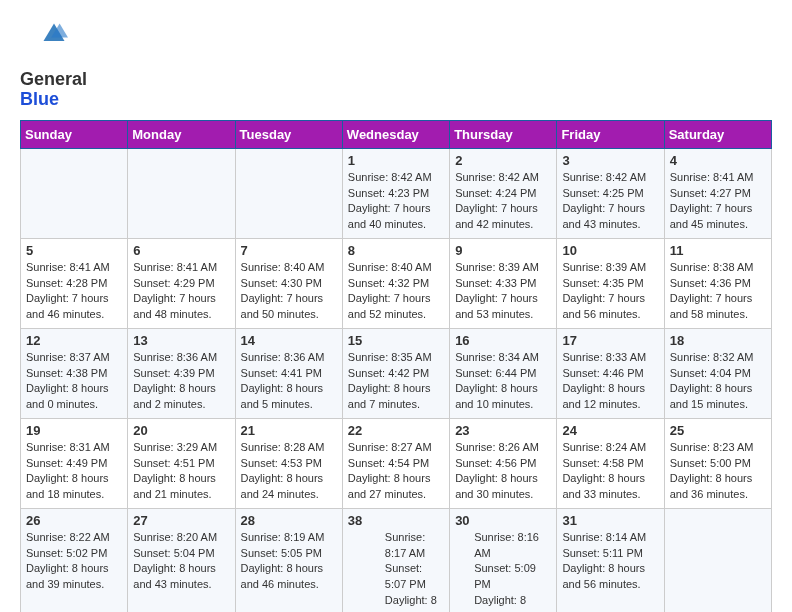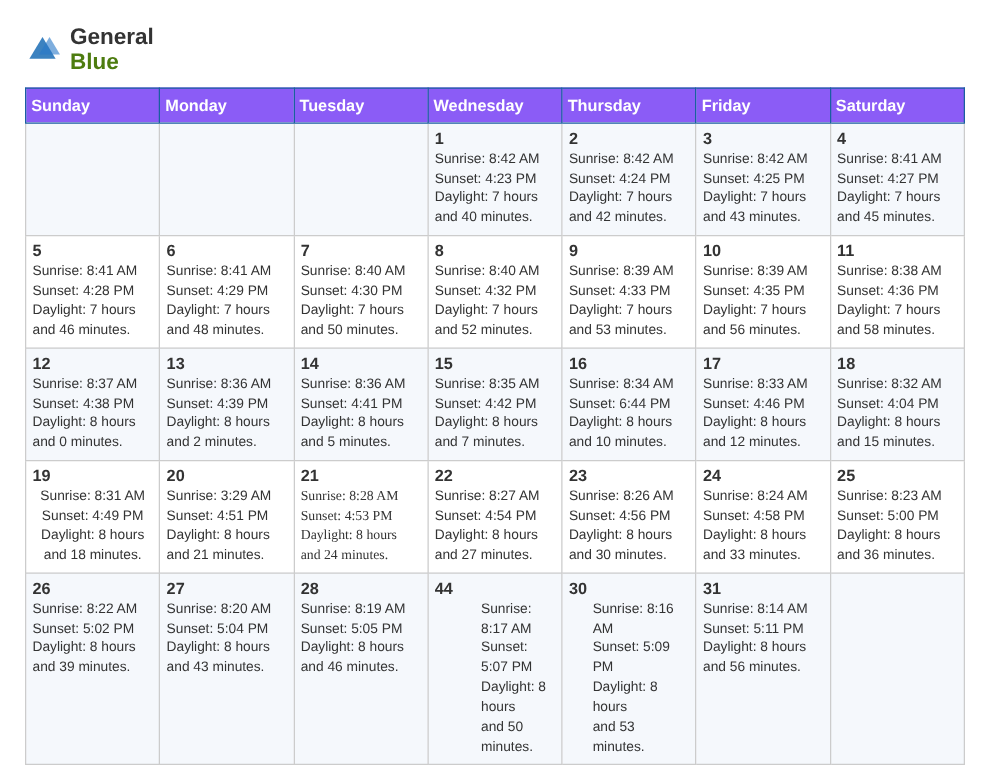--- a/index.html
+++ b/index.html
@@ -12,50 +12,51 @@
     }
     .header {
       display: flex;
       align-items: flex-start;
       justify-content: space-between;
       margin-bottom: 10px;
     }
     .logo {
       display: flex;
       align-items: center;
-      gap: 8px;
+      gap: 22px;
+      flex-direction: column;
     }
     .logo-text {
       font-size: 18px;
       font-weight: bold;
       line-height: 1.1;
     }
     .logo-general { color: #333; }
-    .logo-blue { color: #4d7c0f; }
+    .logo-blue { color: #1d4ed8; }
     .logo-icon {
       width: 28px;
       height: 28px;
     }
     .title-block { text-align: right; }
     .calendar-title {
       font-size: 36px;
       font-weight: bold;
       color: #222;
     }
     .calendar-subtitle {
       font-size: 16px;
       color: #555;
     }
     table {
       width: 100%;
       border-collapse: collapse;
       table-layout: fixed;
     }
     thead tr th {
-      background: #8b5cf6;
+      background: #a21caf;
       color: #fff;
       font-size: 13px;
       font-weight: bold;
       padding: 6px 4px;
       text-align: left;
       border: 1px solid #1a5fa0;
     }
     tbody tr td {
       vertical-align: top;
       border: 1px solid #ccc;
@@ -242,35 +243,35 @@
           <span class="day-number">18</span>
           <div class="cell-content" style="white-space: pre-line;">Sunrise: 8:32 AM
 Sunset: 4:04 PM
 Daylight: 8 hours
 and 15 minutes.</div>
         </td>
       </tr>
       <tr>
         <td>
           <span class="day-number">19</span>
-          <div class="cell-content" style="white-space: pre-line; text-align: center;">Sunrise: 8:31 AM
+          <div class="cell-content" style="white-space: pre-line;">Sunrise: 8:31 AM
 Sunset: 4:49 PM
 Daylight: 8 hours
 and 18 minutes.</div>
         </td>
         <td>
           <span class="day-number">20</span>
           <div class="cell-content" style="white-space: pre-line;">Sunrise: 3:29 AM
 Sunset: 4:51 PM
 Daylight: 8 hours
 and 21 minutes.</div>
         </td>
         <td>
           <span class="day-number">21</span>
-          <div class="cell-content" style="white-space: pre-line; font-family: Liberation Serif, serif;">Sunrise: 8:28 AM
+          <div class="cell-content" style="white-space: pre-line;">Sunrise: 8:28 AM
 Sunset: 4:53 PM
 Daylight: 8 hours
 and 24 minutes.</div>
         </td>
         <td>
           <span class="day-number">22</span>
           <div class="cell-content" style="white-space: pre-line;">Sunrise: 8:27 AM
 Sunset: 4:54 PM
 Daylight: 8 hours
 and 27 minutes.</div>
@@ -313,21 +314,21 @@
 and 43 minutes.</div>
         </td>
         <td>
           <span class="day-number">28</span>
           <div class="cell-content" style="white-space: pre-line;">Sunrise: 8:19 AM
 Sunset: 5:05 PM
 Daylight: 8 hours
 and 46 minutes.</div>
         </td>
         <td>
-          <span class="day-number">44</span>
+          <span class="day-number">38</span>
           <div class="cell-content" style="white-space: pre-line; margin-left: 37px;">Sunrise: 8:17 AM
 Sunset: 5:07 PM
 Daylight: 8 hours
 and 50 minutes.</div>
         </td>
         <td>
           <span class="day-number">30</span>
           <div class="cell-content" style="white-space: pre-line; margin-left: 19px;">Sunrise: 8:16 AM
 Sunset: 5:09 PM
 Daylight: 8 hours

